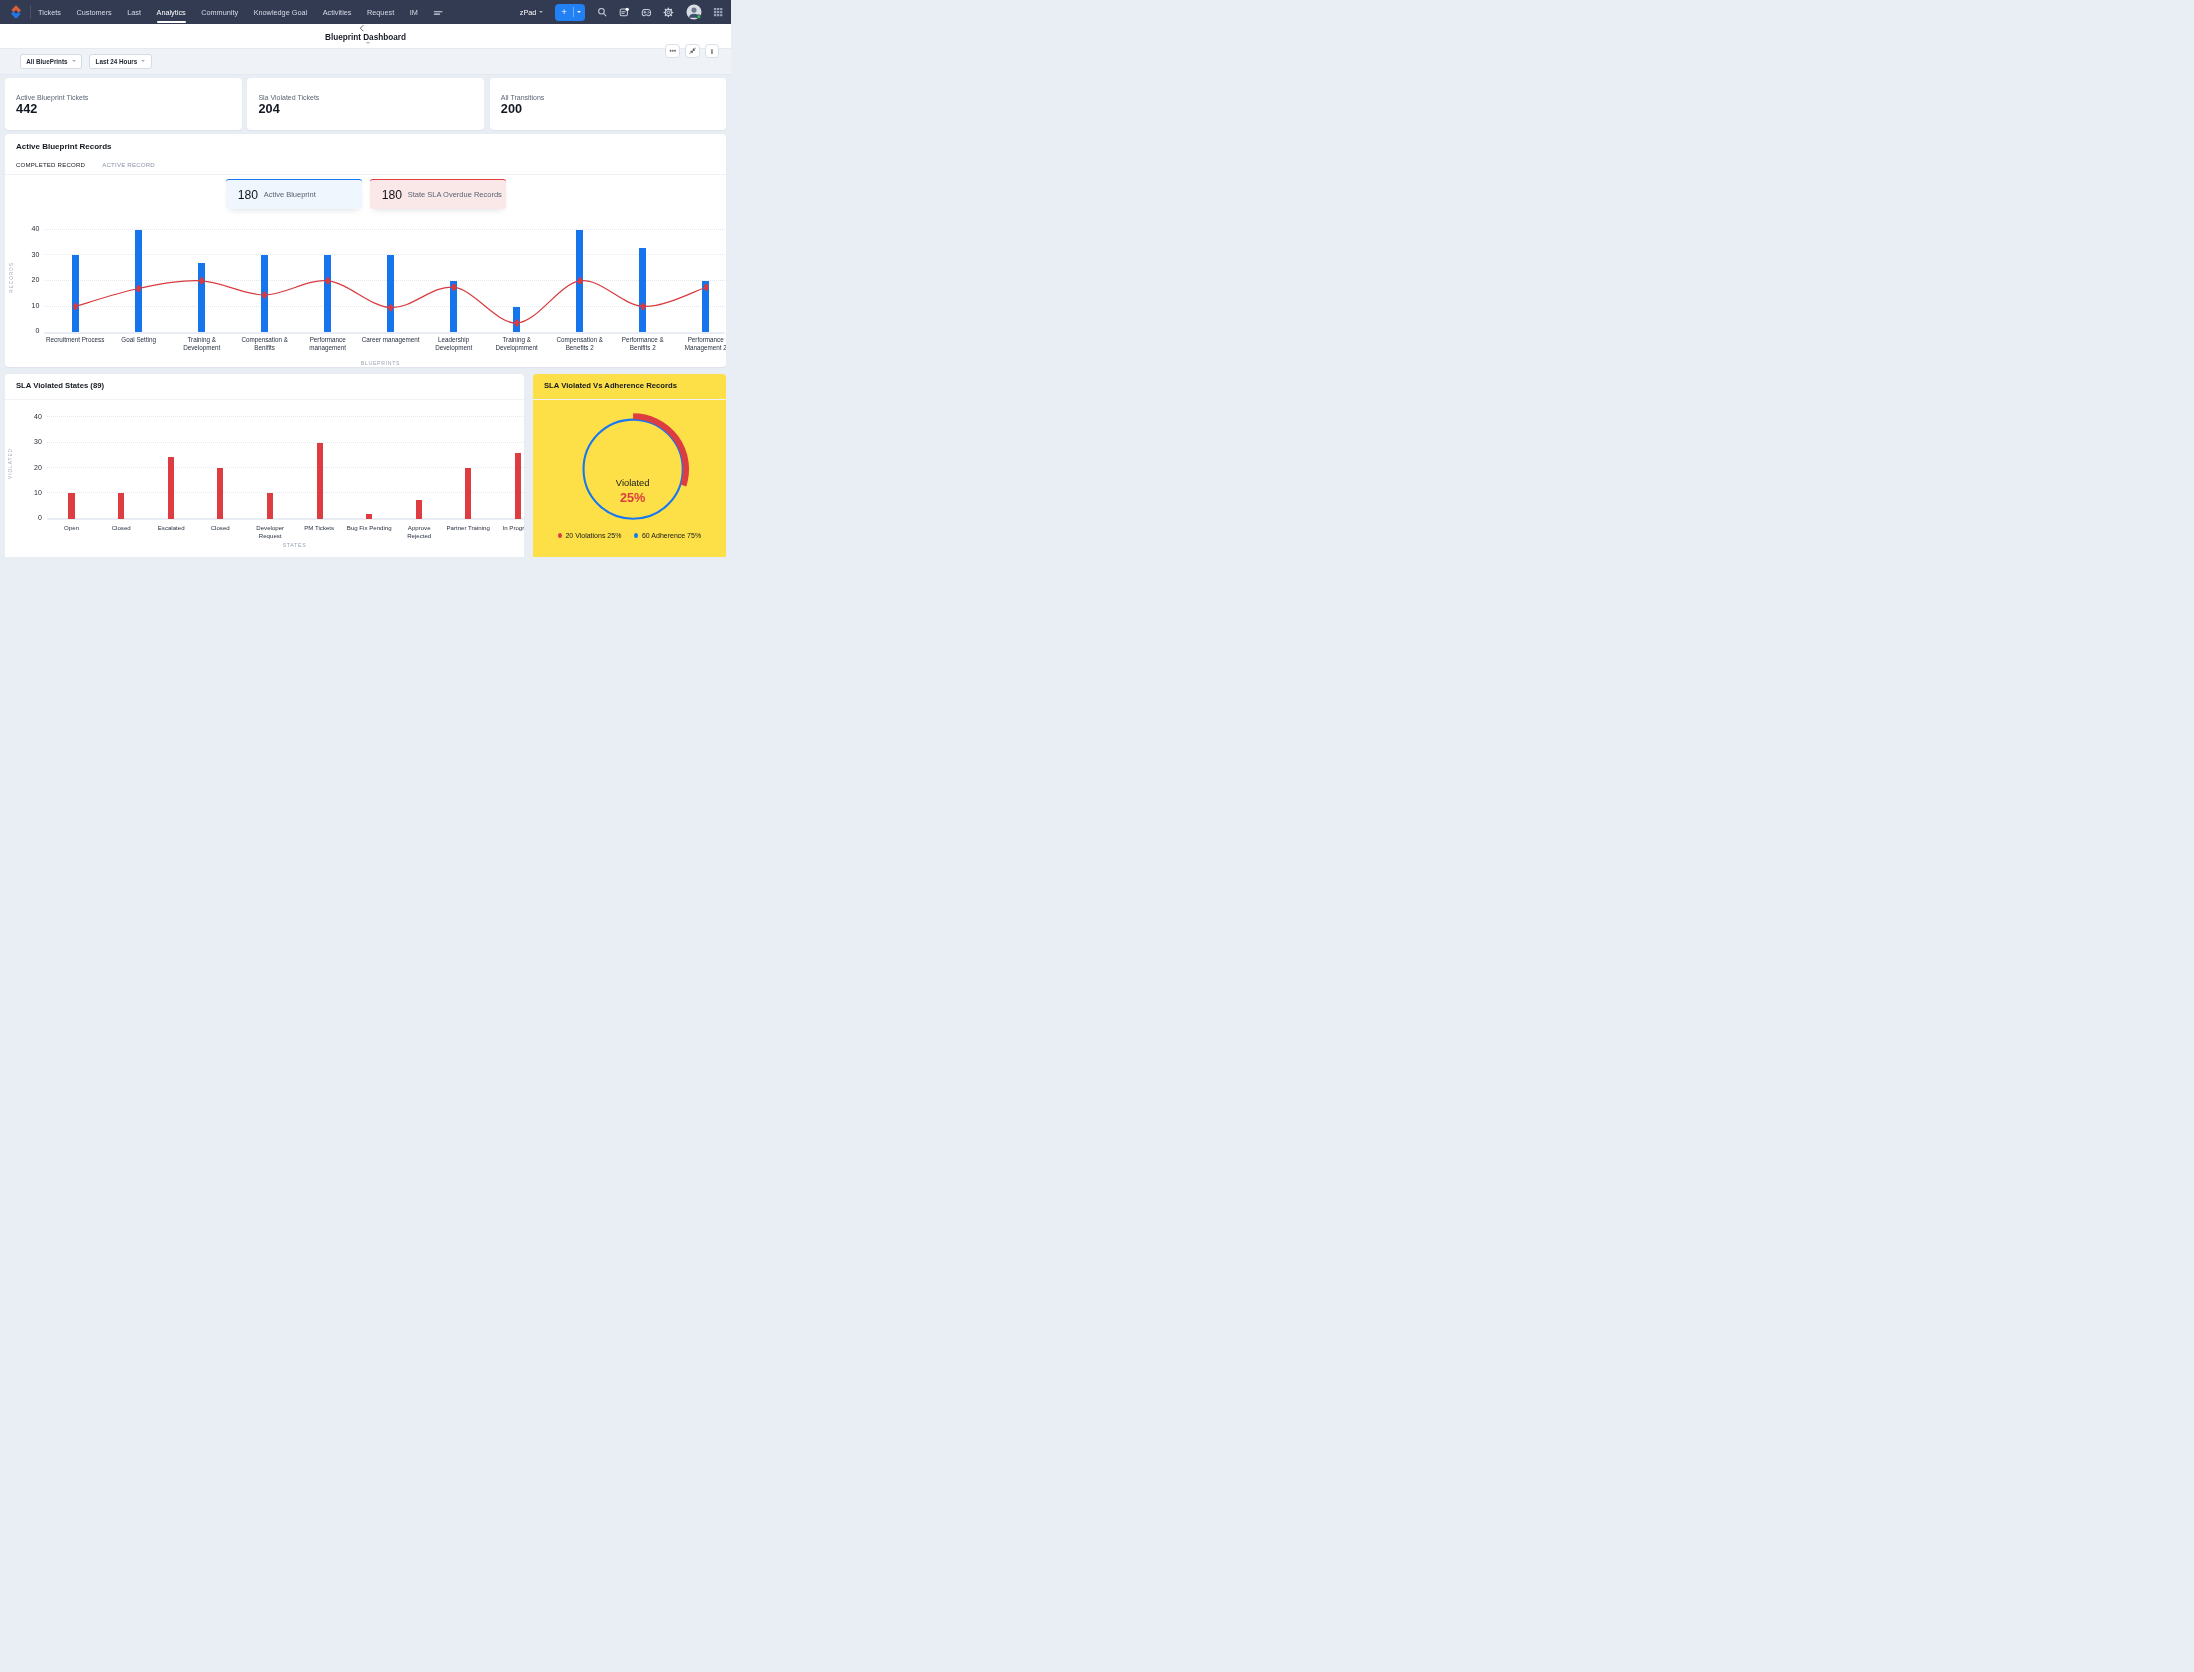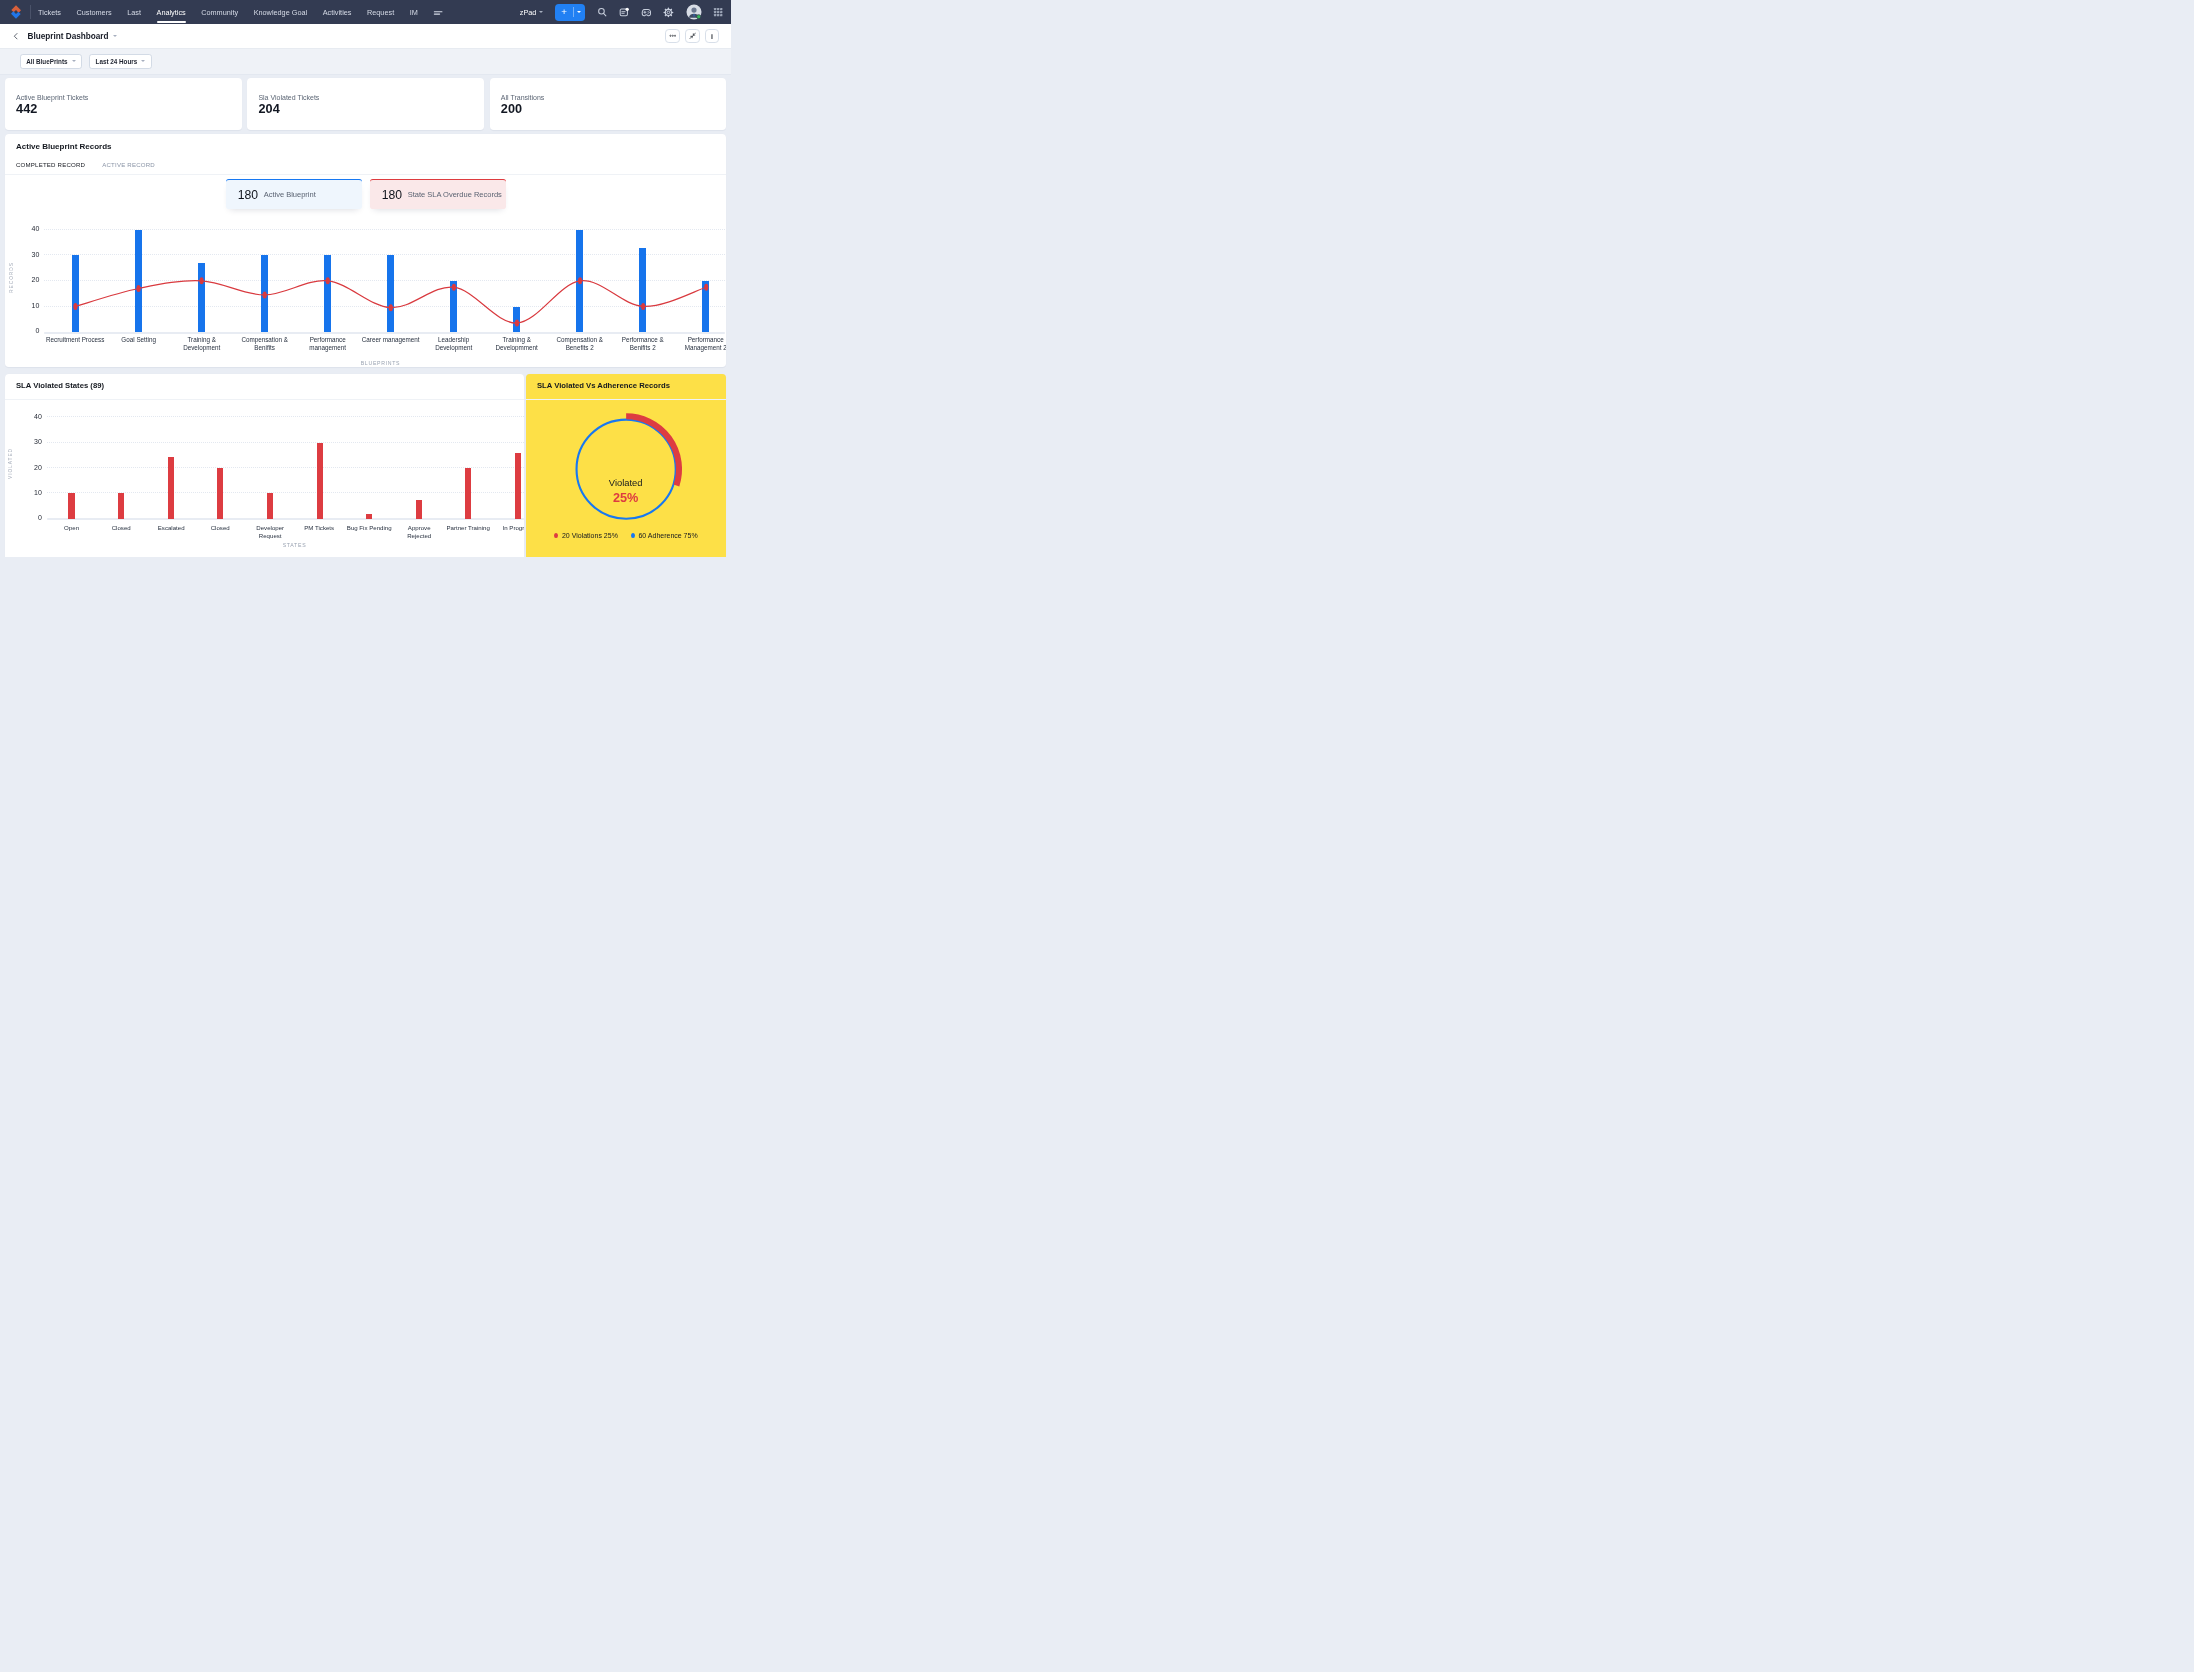--- a/index.html
+++ b/index.html
@@ -19,21 +19,21 @@
   .workspace { color:#FFFFFF; font-size:7.3px; display:flex; align-items:center; gap:2.8px; cursor:pointer; }
   .caret-sm { width:0; height:0; border-left:2.1px solid transparent; border-right:2.1px solid transparent; border-top:2.6px solid #A7AFBF; display:inline-block; }
   .plus-split { width:30px; height:17px; background:#2180F3; border-radius:3.8px; display:flex; align-items:center; cursor:pointer; }
   .plus-split .plus { width:18.3px; text-align:center; color:#fff; font-size:9.8px; font-weight:400; line-height:16px; }
   .plus-split .vdiv { width:0.5px; height:10.3px; background:rgba(255,255,255,.38); }
   .plus-split .caret-sm { border-top-color:#fff; margin-left:3.3px; }
   .icon-btn { display:flex; align-items:center; justify-content:center; cursor:pointer; }
   .avatar-wrap { position:relative; width:16px; height:16px; cursor:pointer; }
 
   
-  .subheader { height:24.4px; background:#FFFFFF; border-bottom:0.5px solid #E7EBF1; display:flex; align-items:center; padding:0 11.7px; }
+  .subheader { height:24.4px; background:#FFFFFF; border-bottom:0.5px solid #E7EBF1; display:flex; align-items:center; padding:0 11.7px;flex-direction:column; }
   .back-btn { margin-right:7.5px; cursor:pointer; display:flex; align-items:center; }
   .page-title { font-size:8.2px; font-weight:bold; color:#171B26; }
   .title-caret { margin-left:4.2px; }
   .sub-actions { margin-left:auto; display:flex; gap:5.2px; }
   .sq-btn { width:14.5px; height:14.5px; border:0.5px solid #D8DFE9; border-radius:3.8px; background:#fff; display:flex; align-items:center; justify-content:center; cursor:pointer; color:#2E3644; }
   .sq-btn .info-i { font-size:7px; font-weight:bold; color:#22272F; }
 
   
   .filterbar { height:26px; background:#EFF2F7; border-bottom:0.5px solid #E3E8F0; display:flex; align-items:center; padding-left:19.7px; gap:6.6px; }
   .filter-chip { height:14.5px; background:#fff; border:0.5px solid #D3DBE6; border-radius:2.8px; display:flex; align-items:center; padding:0 5.6px; gap:4.2px; font-size:6.3px; font-weight:bold; color:#1F2430; cursor:pointer; }
@@ -64,21 +64,21 @@
   .axis-xlabel { position:absolute; font-size:5.2px; letter-spacing:0.7px; color:#9AA3B2; }
   .plot { position:absolute; }
   .gridline { position:absolute; left:0; border-top:0.9px dotted #E3E8F0; height:0; }
   .baseline { position:absolute; left:0; bottom:-1.4px; height:1.9px; background:#E8ECF3; border-radius:0.9px; }
   .ytick { position:absolute; font-size:7px; color:#252A35; text-align:right; width:21.6px; }
   .bar { position:absolute; bottom:0; }
   .cat-label { position:absolute; font-size:6.3px; color:#27303F; text-align:center; line-height:8px; }
   .line-svg { position:absolute; left:0; top:0; overflow:visible; }
 
   
-  .bottom-row { display:flex; gap:2px; margin-top:6.6px; height:183px; }
+  .bottom-row { display:flex; gap:9px; margin-top:6.6px; height:183px; }
   .sla-panel { width:519px; background:#fff; border-radius:3.8px 3.8px 0 0; position:relative; box-shadow:0 0.5px 0.9px rgba(23,43,77,.05); overflow:hidden; }
   .sla-panel .panel-title, .donut-panel .panel-title { font-size:7.7px; }
   .sla-panel .panel-divider, .donut-panel .panel-divider { top:25px; }
   .donut-panel { flex:1; background:#fde047; border-radius:3.8px 3.8px 0 0; position:relative; box-shadow:0 0.5px 0.9px rgba(23,43,77,.05); overflow:hidden; }
   .donut-center { position:absolute; left:53px; top:103px; width:94px; text-align:center; }
   .donut-center .dc-label { font-size:9.4px; color:#15181F; }
   .donut-center .dc-value { font-size:12.7px; font-weight:800; color:#DD3C41; margin-top:2.8px; }
   .legend-row { position:absolute; top:158px; left:0; right:0; display:flex; justify-content:center; gap:13px; }
   .legend-item { display:flex; align-items:center; gap:3.8px; font-size:7px; color:#15181F; }
   .legend-dot { width:3.8px; height:5.2px; border-radius:50%; }

